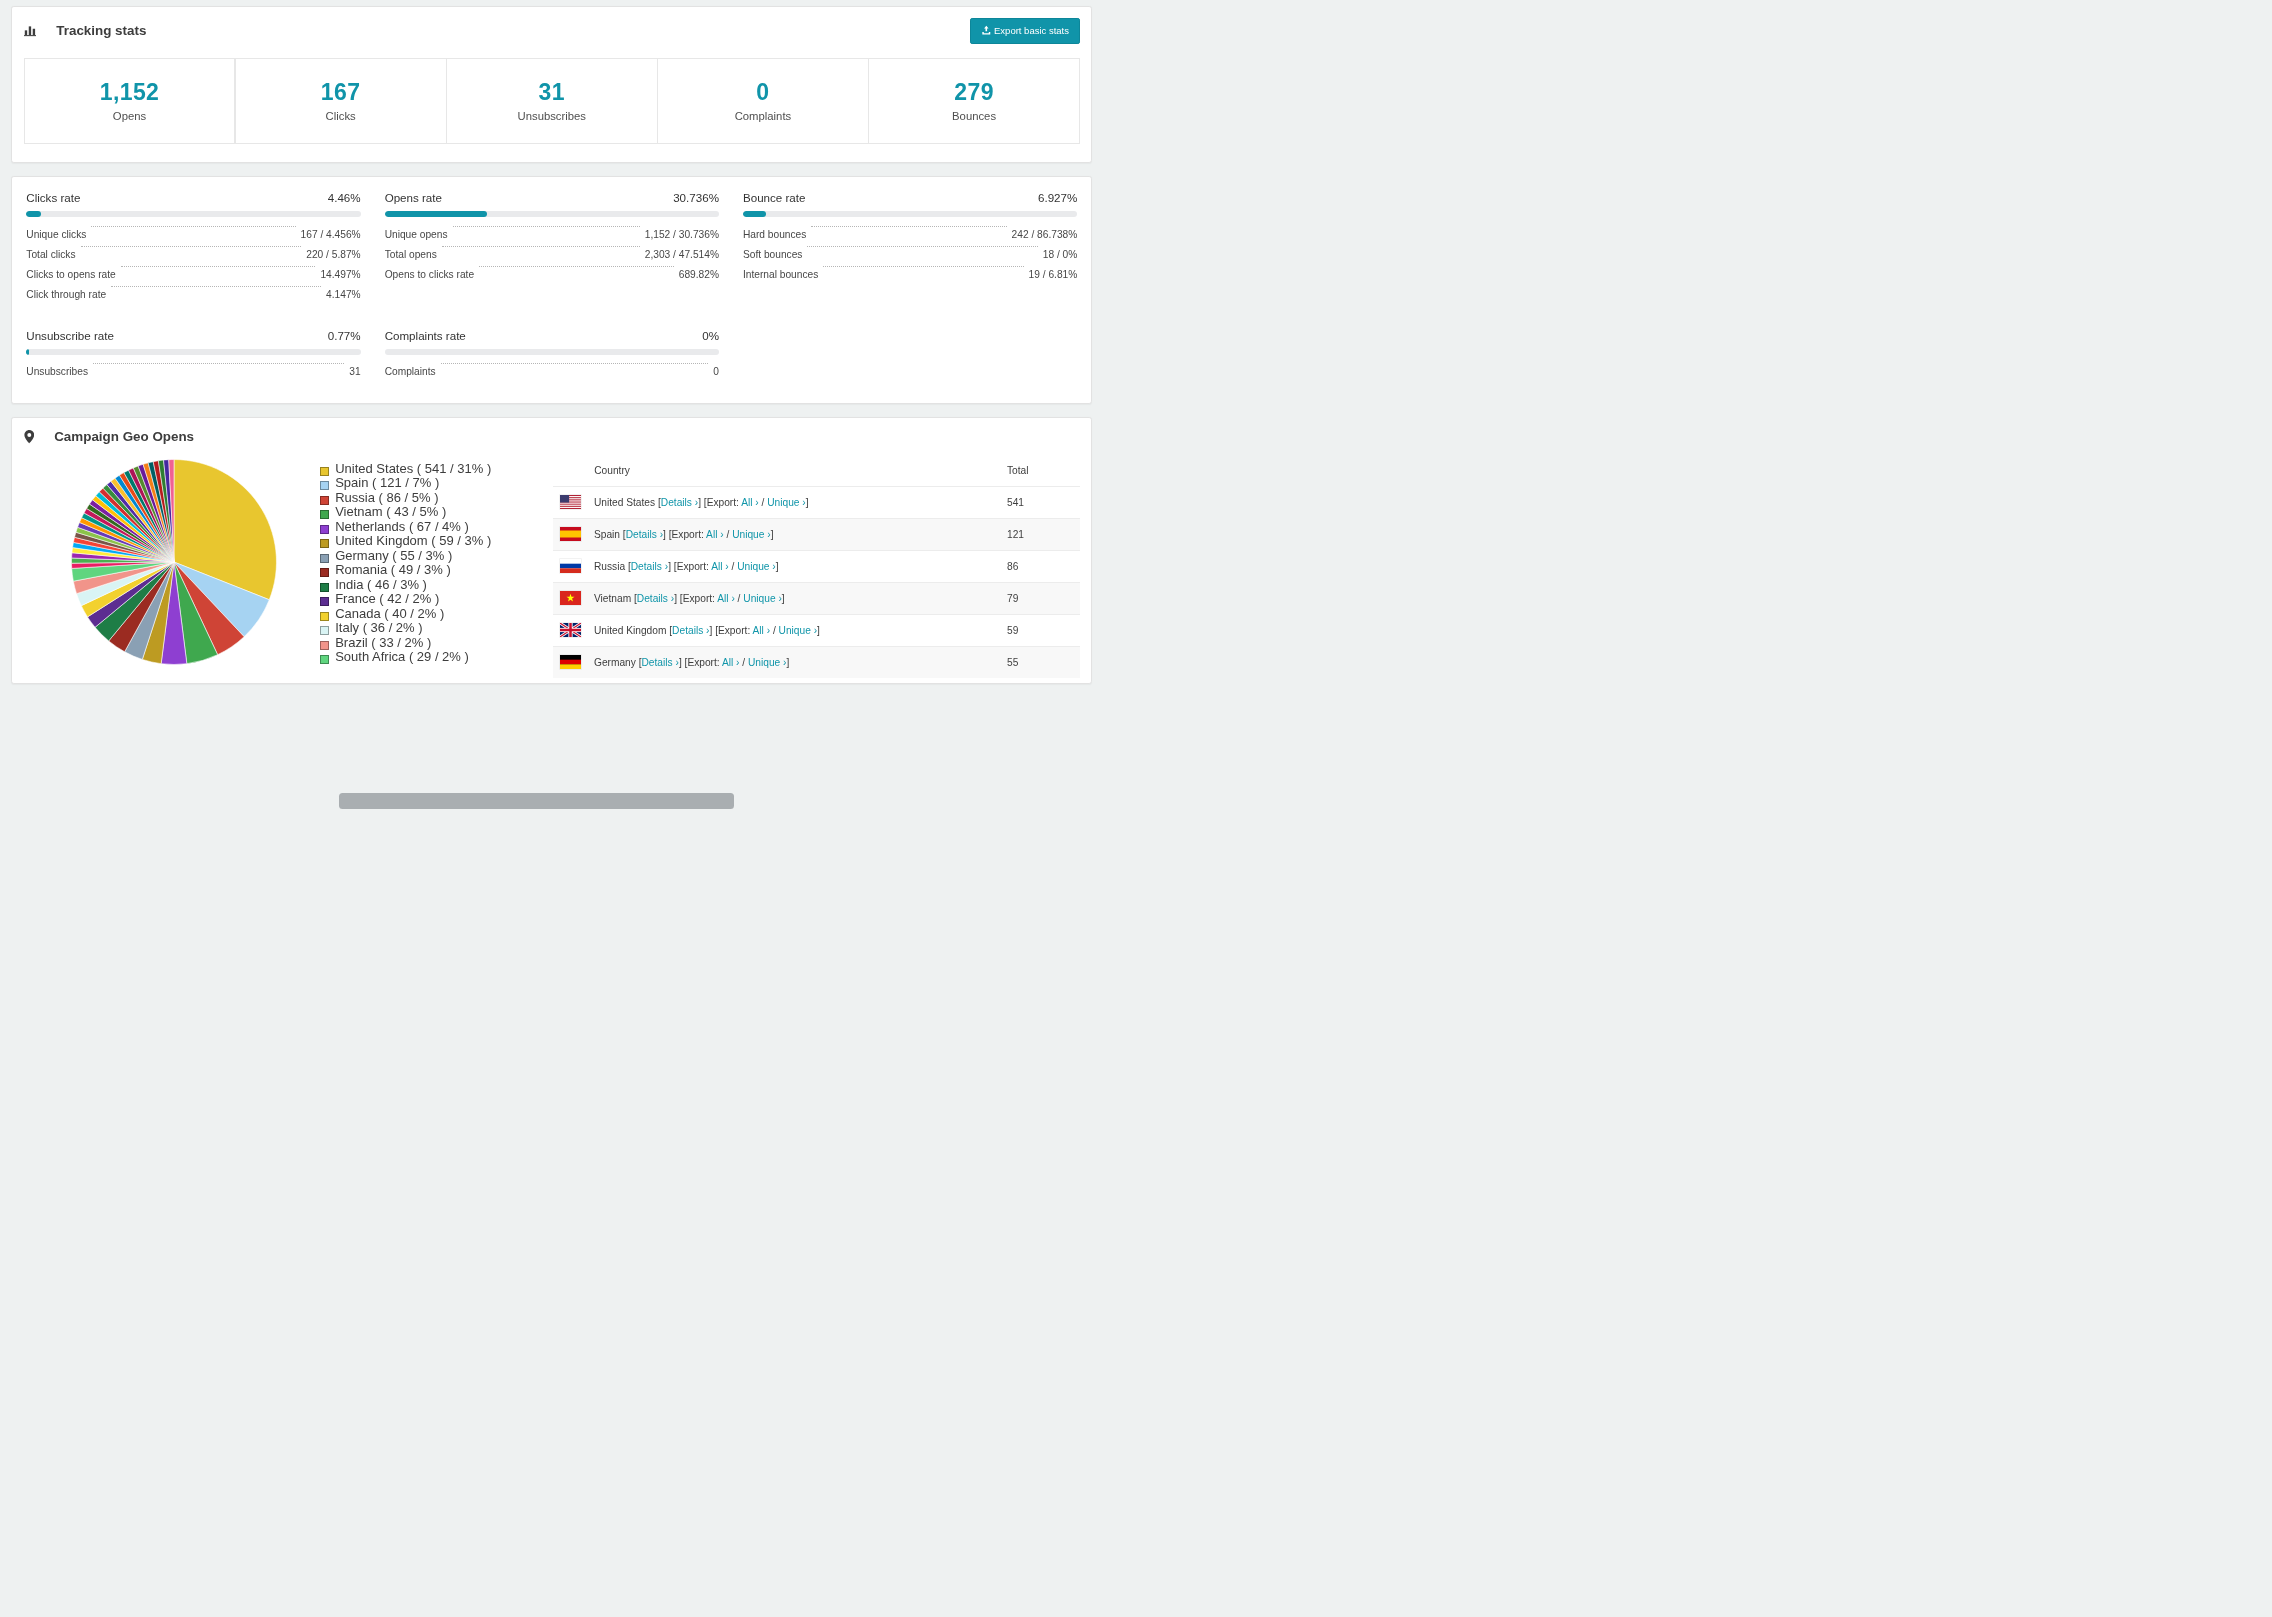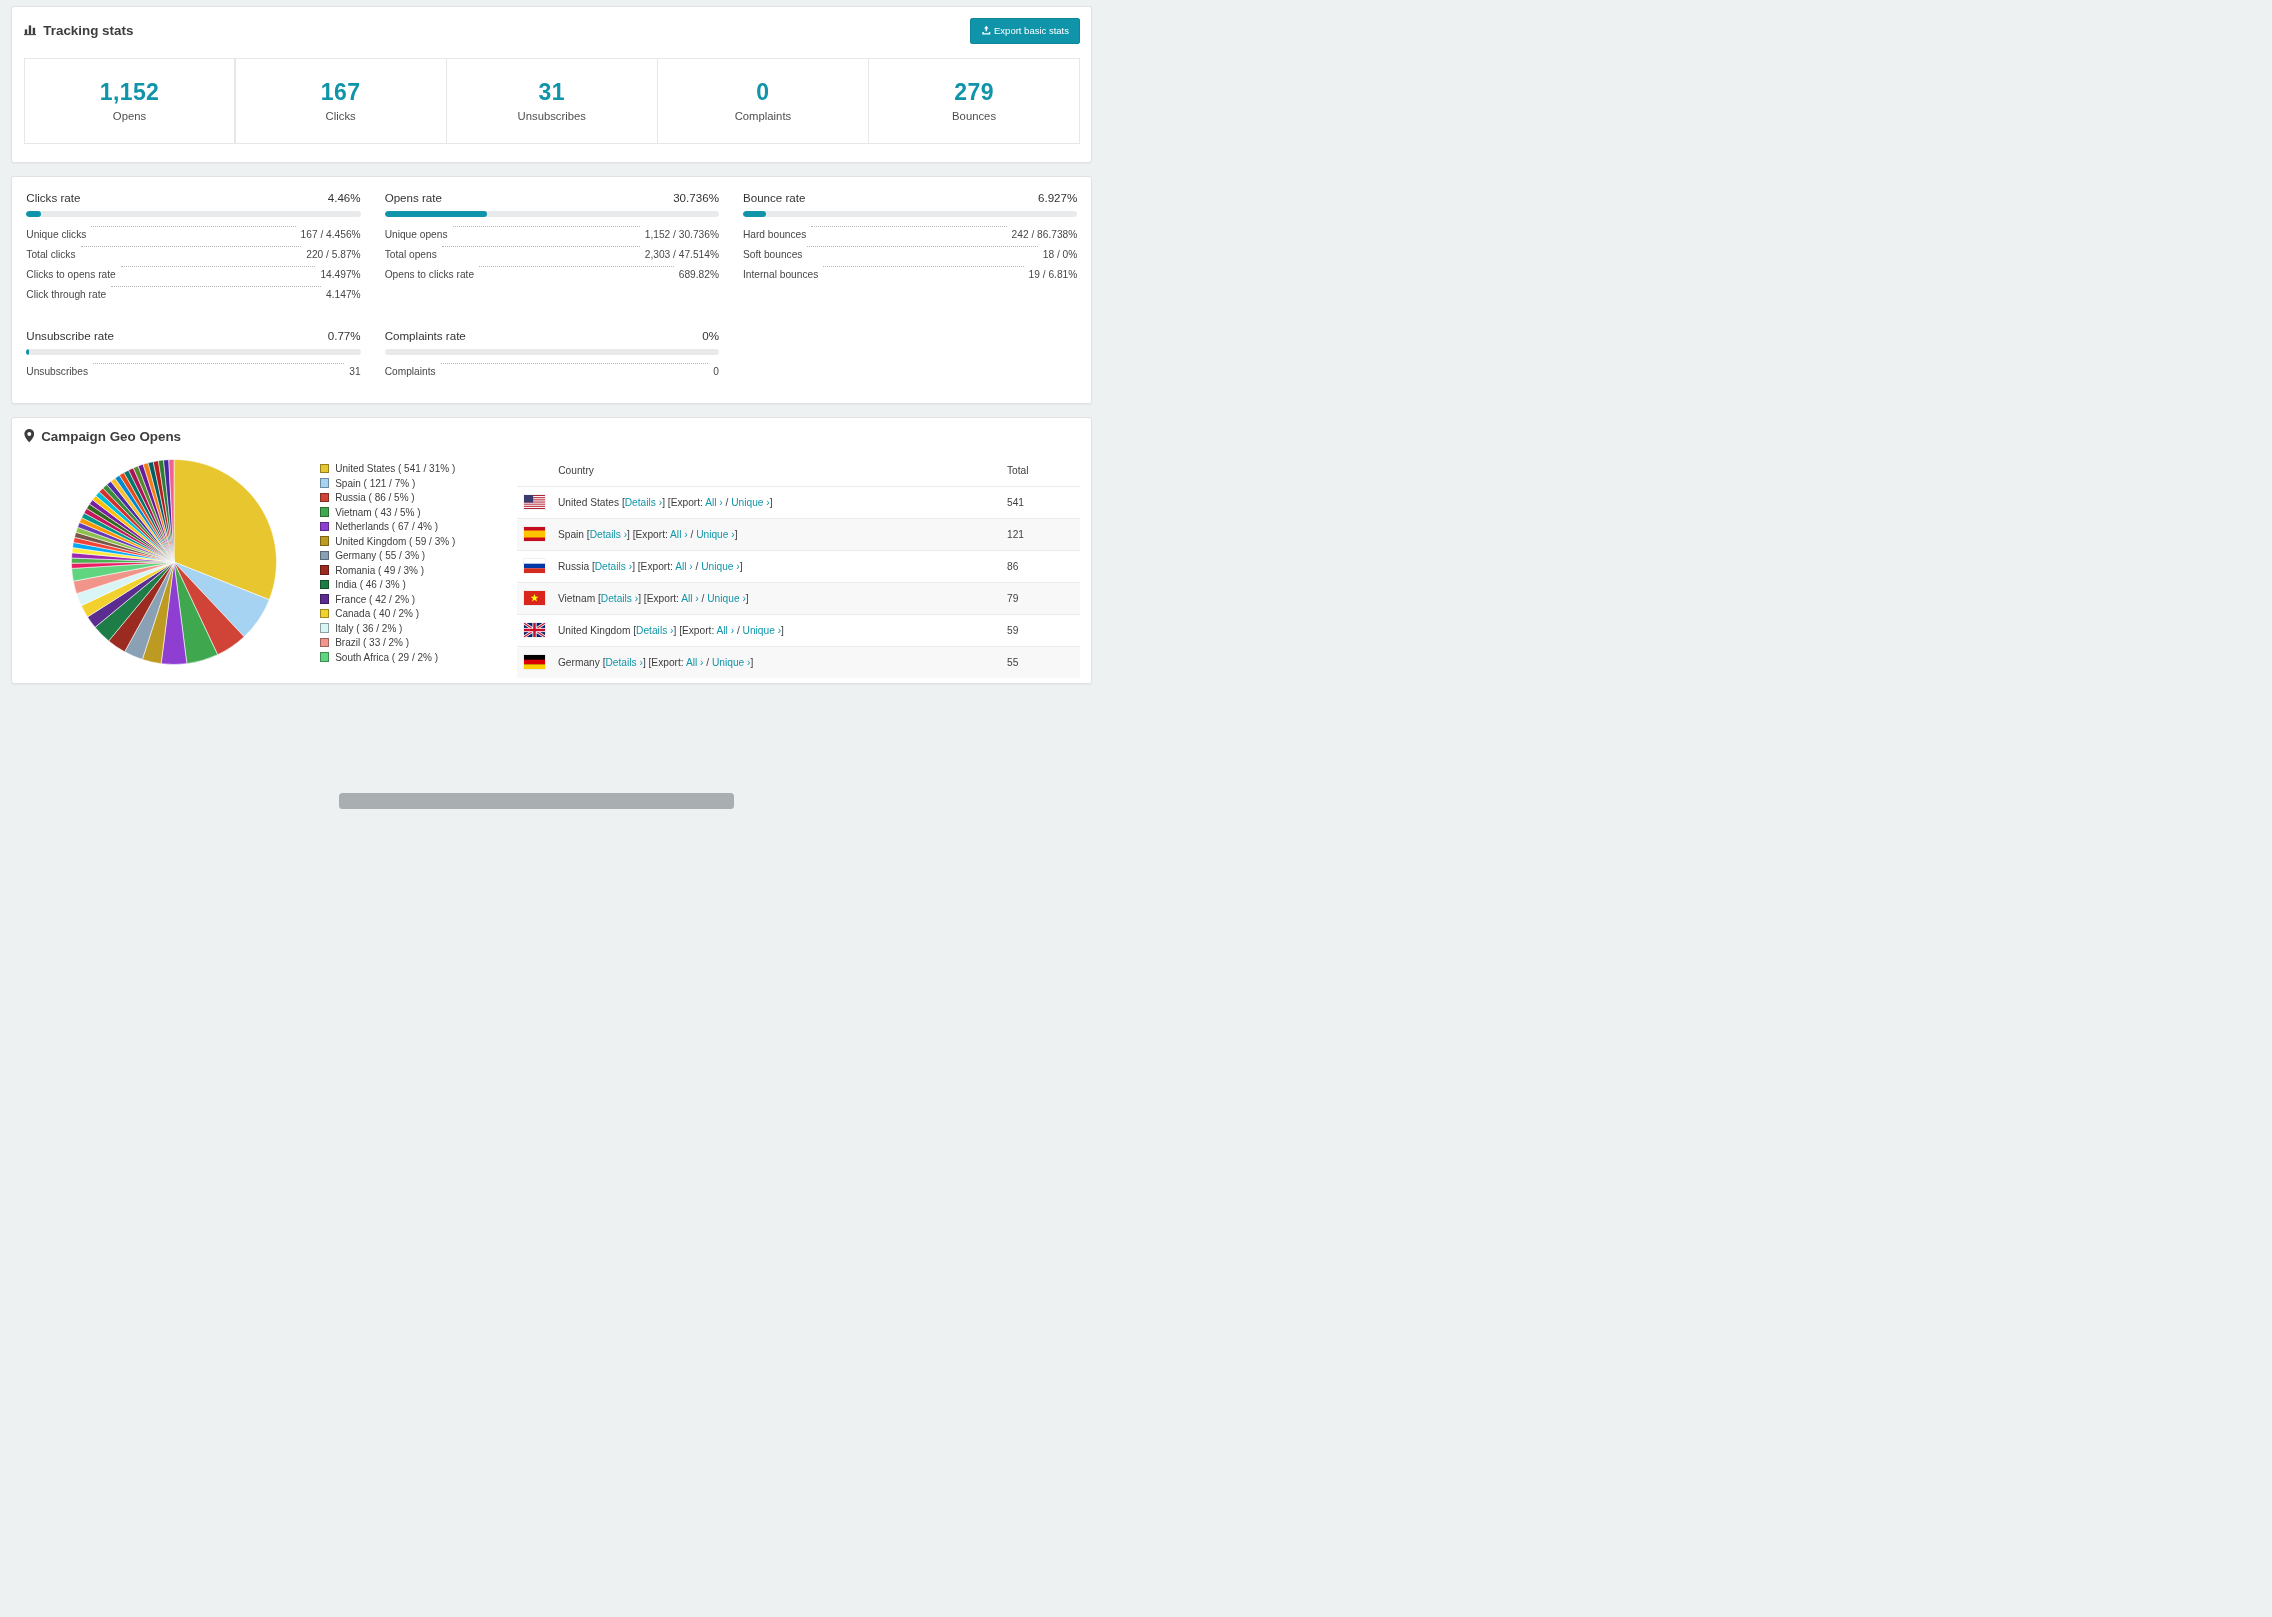--- a/index.html
+++ b/index.html
@@ -3,21 +3,21 @@
 <meta charset="utf-8">
 <style>
   *{box-sizing:border-box}
   html,body{margin:0;padding:0}
   body{width:1136px;height:809px;overflow:hidden;background:#eef1f1;
        font-family:"Liberation Sans",sans-serif;color:#3f3f3f;position:relative}
   .page{padding:5.6px 0 0 11.3px;width:1103px}
   .card{background:#fff;border:0.7px solid #e2e2e2;border-radius:2.8px;width:1081px;
         margin-bottom:12.7px;box-shadow:0 0.7px 1.4px rgba(0,0,0,.04)}
   .card-head{display:flex;justify-content:space-between;align-items:center;padding:11.3px 11.3px 8.5px}
-  .card-title{display:flex;align-items:flex-start;gap:7px;font-size:13.4px;font-weight:700;color:#3d3d3d}
+  .card-title{display:flex;align-items:center;gap:20px;font-size:13.4px;font-weight:700;color:#3d3d3d}
   .icon svg{display:block}
   .export-btn{display:flex;align-items:center;gap:2px;background:#1094a9;border:0.7px solid #0d8699;
         color:#fff;font-size:9.5px;font-family:inherit;padding:6.4px 10px;border-radius:2.1px;cursor:pointer}
   .stats-row{display:flex;padding:5.6px 11.3px 18.4px}
   .stat-box{flex:1;border:0.7px solid #e7e7e7;margin-left:-0.7px;text-align:center;padding:20px 0 21px;background:#fff}
   .stat-box:first-child{margin-left:0}
   .stat-value{font-size:23px;font-weight:700;color:#1094a9;letter-spacing:0.4px}
   .stat-label{font-size:11.3px;color:#4f4f4f;margin-top:4.2px}
   .rates-card{padding:14px 14px 20px}
   .rates-grid{display:grid;grid-template-columns:1fr 1fr 1fr;column-gap:24px;row-gap:22.6px}
@@ -25,21 +25,21 @@
   .rate-title,.rate-value{font-size:11.6px;font-weight:400;color:#333}
   .bar{height:6.4px;background:#e9eaec;border-radius:3.5px;margin:7px 0 8.5px;overflow:hidden}
   .fill{height:100%;background:#1094a9;border-radius:3.5px}
   .rrow{display:flex;align-items:flex-start;height:20px;font-size:10.2px;color:#474747}
   .rlabel,.rvalue{line-height:17px;white-space:nowrap}
   .leader{flex:1;border-bottom:0.7px dotted #b6b6b6;margin:0 5px 5px}
   .geo-card{padding:11.3px 11.3px 5.6px;margin-bottom:8px}
   .geo-content{display:flex;align-items:flex-start;margin-top:11.3px}
   .pie{margin-left:44px;flex:none}
   .legend{margin-left:40px;margin-top:5.6px;flex:none}
-  .legend-item{display:flex;align-items:center;height:14.5px;font-size:10px;color:#3d3d3d;white-space:nowrap}
+  .legend-item{display:flex;align-items:flex-end;height:14.5px;font-size:13px;color:#3d3d3d;white-space:nowrap}
   .swatch{width:9.2px;height:9.2px;border:0.7px solid rgba(0,0,0,.35);margin-right:6.4px;flex:none}
   .geo-table{flex:1;margin-left:62px;max-height:244px;overflow:hidden;font-size:10.2px}
   .geo-head{display:flex;align-items:center;height:30px;color:#3d3d3d}
   .flag-sp{width:41px;flex:none}
   .col-country{flex:1}
   .col-total{width:73px;flex:none}
   .geo-row{display:flex;align-items:center;height:32px;border-top:0.7px solid #ececec}
   .geo-row:nth-child(even){background:#f8f8f8}
   .flag{width:21px;height:14px;margin:0 12.7px 0 7px;flex:none;box-shadow:0 0 0 0.7px rgba(0,0,0,.08)}
   .flag svg{display:block;width:21px;height:14px}

